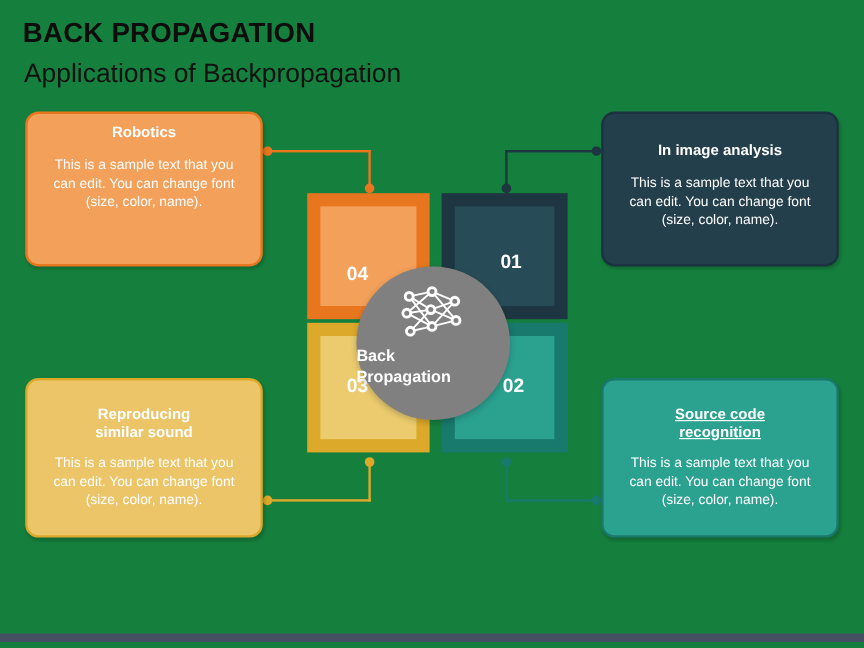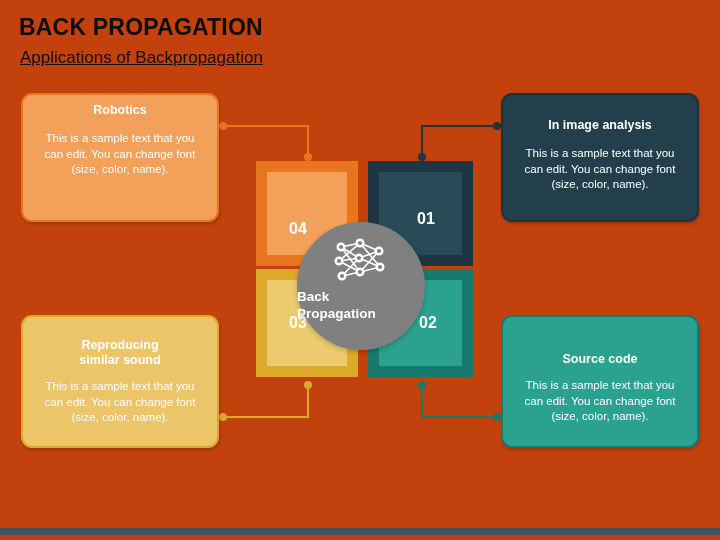--- a/index.html
+++ b/index.html
@@ -13,43 +13,42 @@
     font-family: "Liberation Sans", sans-serif;
     overflow: hidden;
     position: relative;
   }
 
   #slide {
     position: absolute;
     left: 0; top: 0;
     width: 720px;
     height: 540px;
-    background: #c2410c;
+    background: #15803d;
   }
 
   
   #title {
     position: absolute;
     left: 19px;
     top: 14px;
     font-size: 23px;
     font-weight: bold;
     color: #0d0d0d;
     letter-spacing: 0.2px;
     white-space: nowrap;
   }
   #subtitle {
     position: absolute;
     left: 20px;
     top: 48px;
-    font-size: 17px;
+    font-size: 22px;
     font-weight: normal;
     color: #111111;
     white-space: nowrap;
-    text-decoration: underline;
   }
 
   
   .card {
     position: absolute;
     box-sizing: border-box;
     border-radius: 11px;
     border-style: solid;
     border-width: 2px;
     text-align: center;
@@ -91,21 +90,21 @@
     border-color: #DDA92A;
   }
   #card-sound .card-title { margin-top: 21px; }
   #card-sound .card-body { margin-top: 11px; }
 
   #card-source-code {
     left: 501px; top: 315px; width: 198px; height: 133px;
     background: #2BA190;
     border-color: #18796D;
   }
-  #card-source-code .card-title { margin-top: 35px; }
+  #card-source-code .card-title { margin-top: 21px; text-decoration: underline; }
   #card-source-code .card-body { margin-top: 11px; }
 
   
   .sq {
     position: absolute;
     box-sizing: border-box;
   }
   .sq .inner {
     position: absolute;
     left: 11px; top: 11px; right: 11px; bottom: 11px;
@@ -290,19 +289,20 @@
     <div class="card-title">
       <div>Reproducing</div>
       <div>similar sound</div>
     </div>
     <div class="card-body">This is a sample text that you can edit. You can change font (size, color, name).</div>
   </div>
 
   <div class="card" id="card-source-code">
     <div class="card-title">
       <div>Source code</div>
+      <div>recognition</div>
     </div>
     <div class="card-body">This is a sample text that you can edit. You can change font (size, color, name).</div>
   </div>
 
   <div id="footer-bar"></div>
 
 </div>
 
 </body></html>

